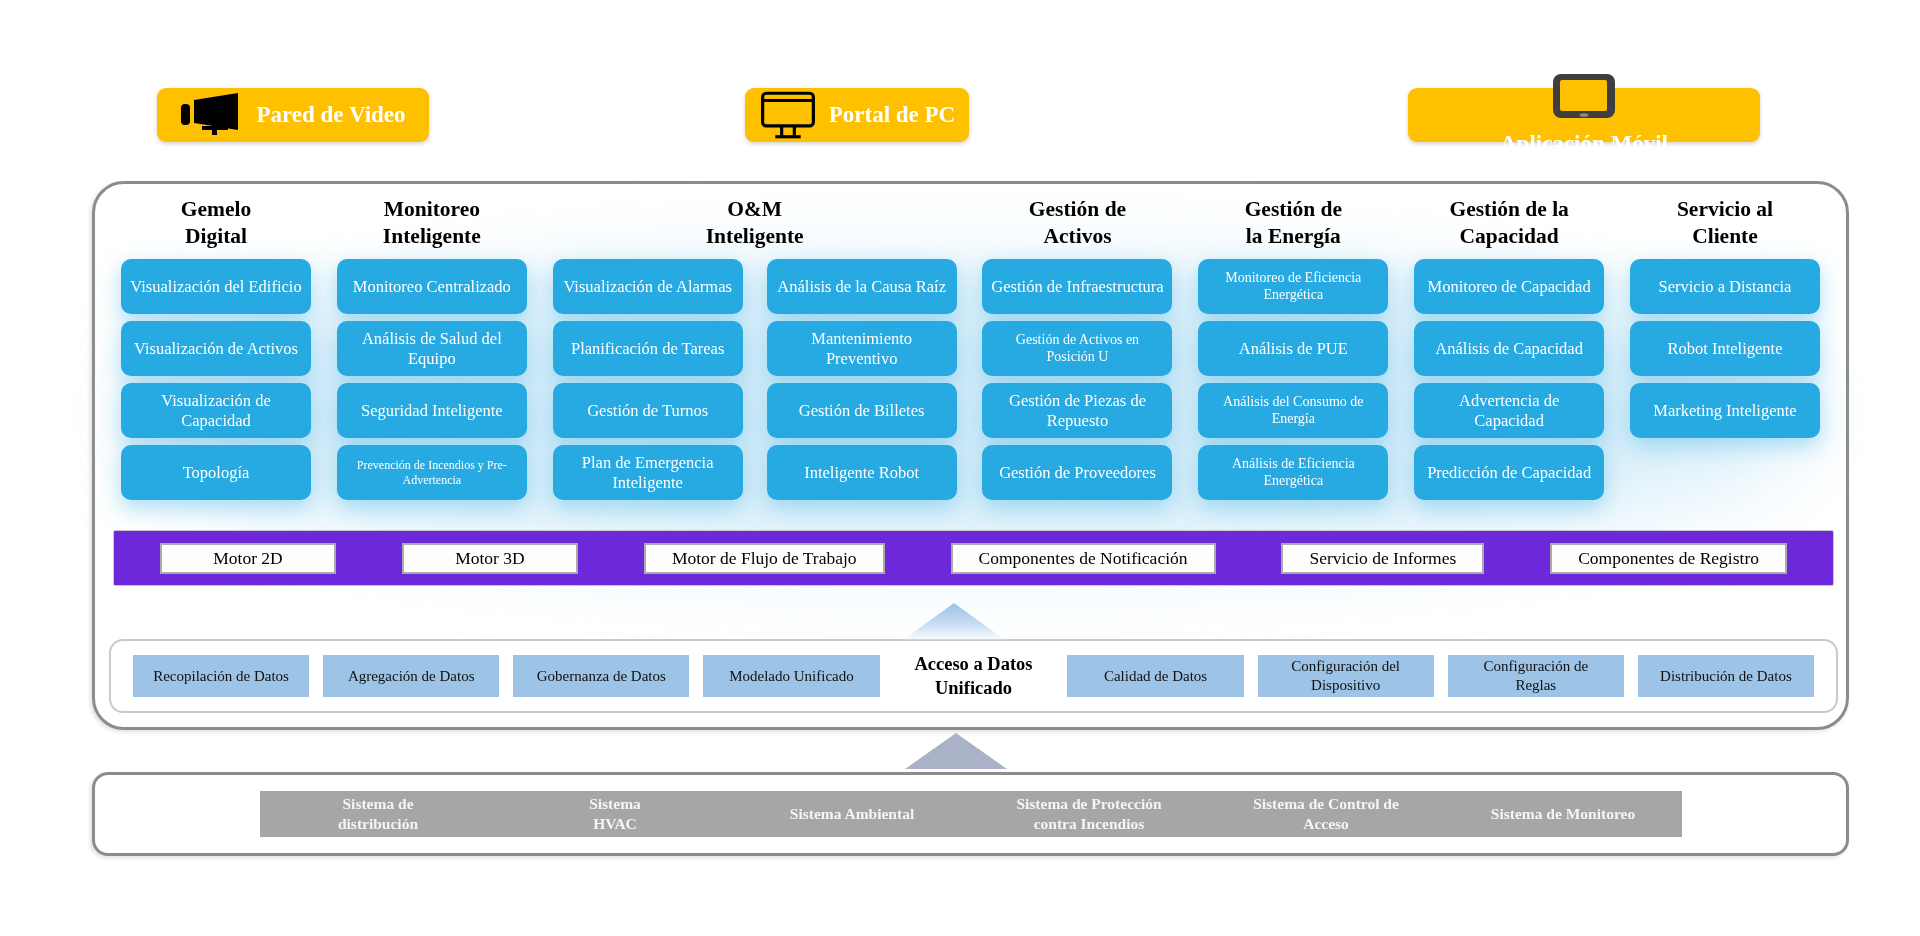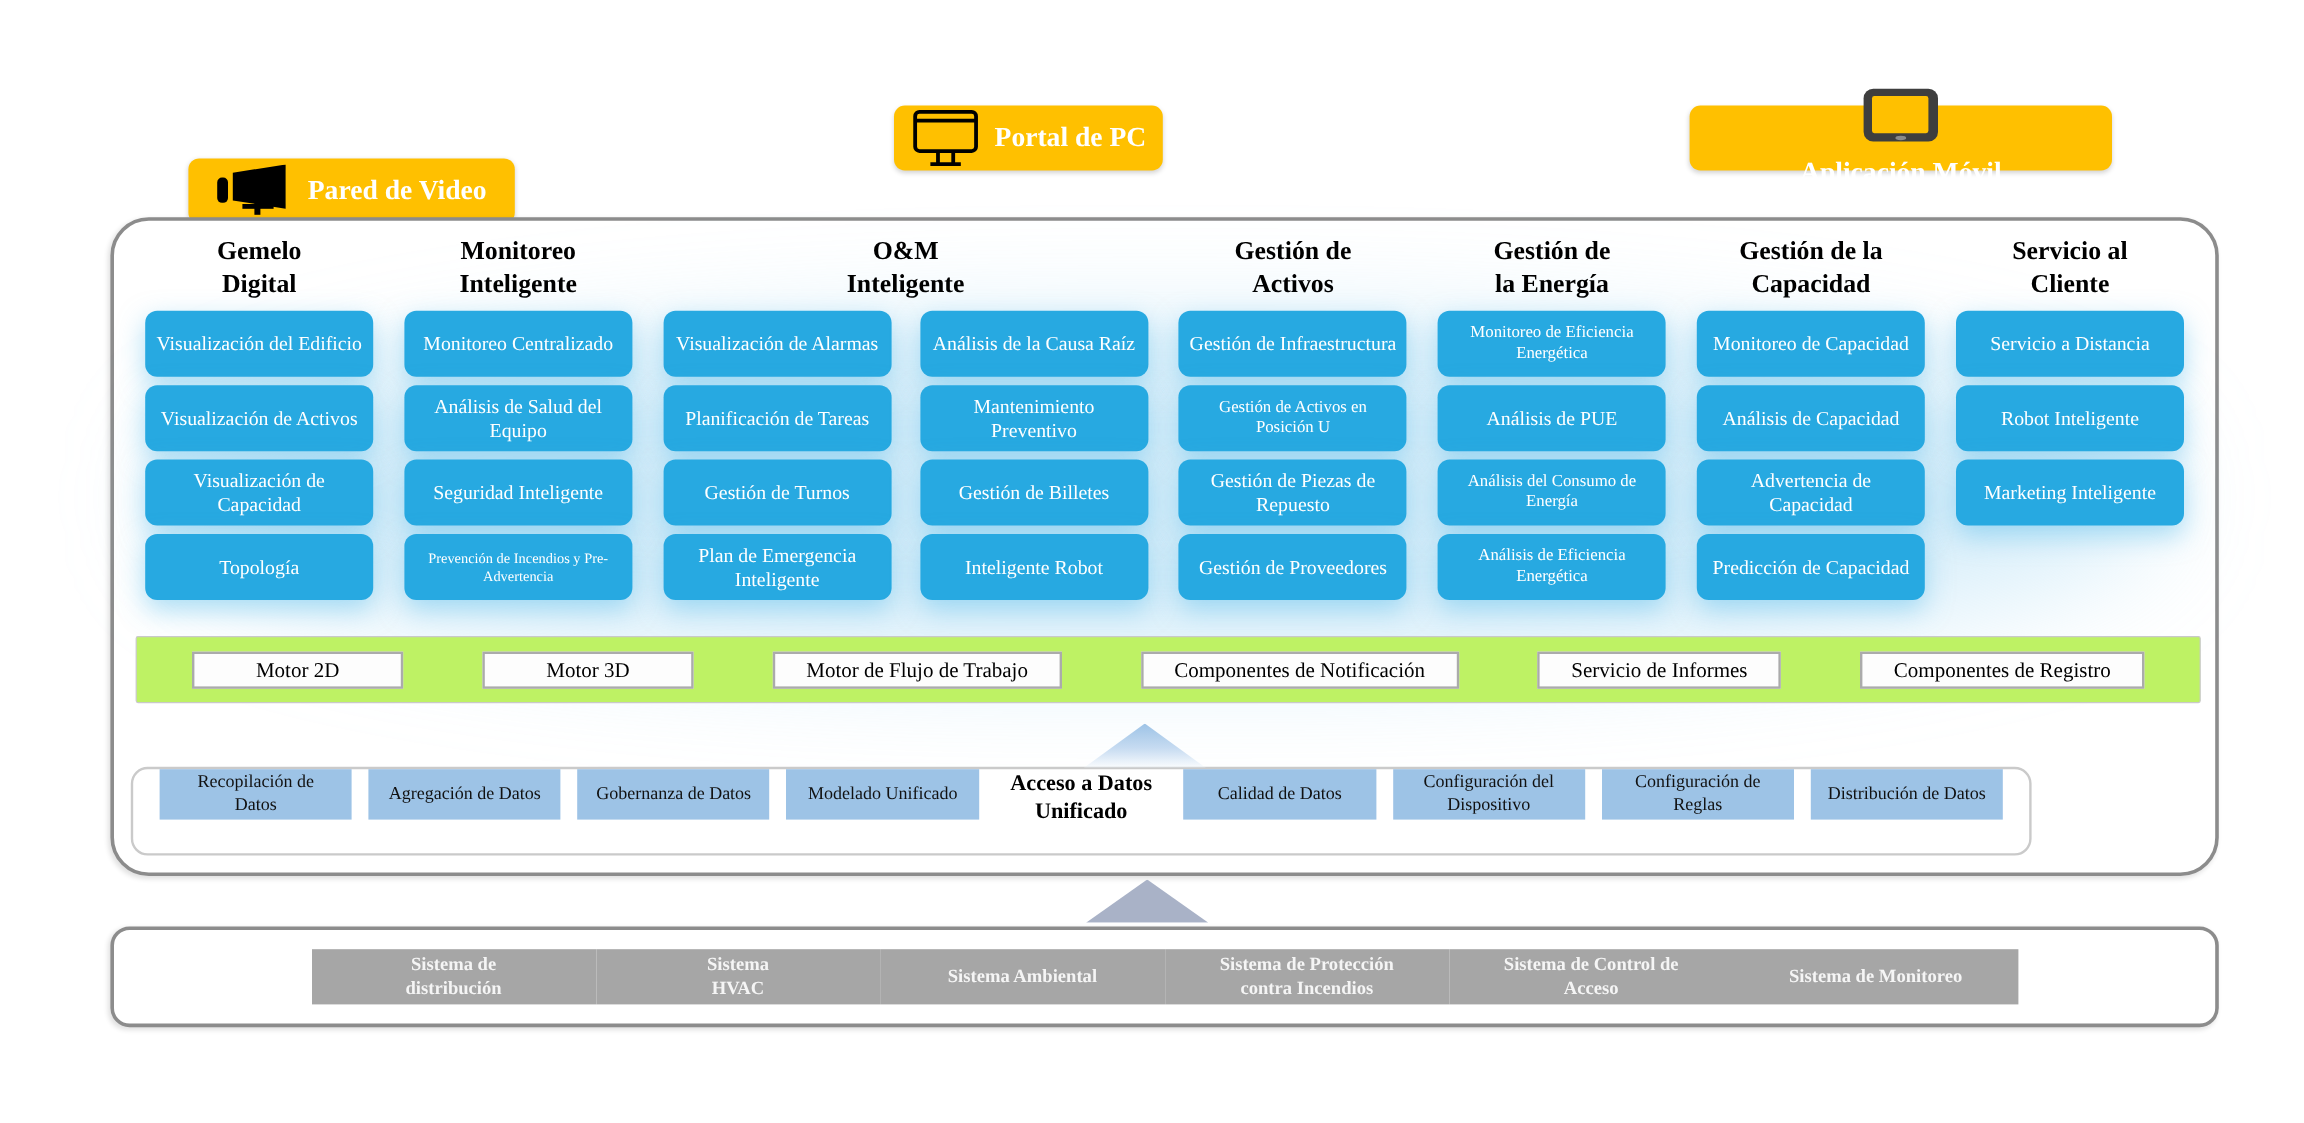--- a/index.html
+++ b/index.html
@@ -8,21 +8,21 @@
     background:#ffffff;
     font-family:"Liberation Serif","DejaVu Serif",serif;
   }
   
   .access-btn{
     position:absolute;top:88px;height:54px;border-radius:9px;
     background:#FFC000;color:#fff;font-weight:bold;font-size:23px;
     display:flex;align-items:center;justify-content:center;gap:12px;
     box-shadow:0 2px 4px rgba(0,0,0,.18);
   }
-  #btn-video{left:157px;width:272px;margin-top:44px;}
+  #btn-video{left:157px;width:272px;}
   #btn-pc{left:745px;width:224px;text-align:center;}
   #btn-mobile{left:1408px;width:352px;flex-direction:column;}
   .access-btn svg{display:block;}
 
   
   .main-box{
     position:absolute;left:92px;top:181px;width:1757px;height:549px;
     box-sizing:border-box;border:3px solid #8C8C8C;border-radius:32px;
     background:#fff;box-shadow:-2px 2px 4px rgba(0,0,0,.12);
   }
@@ -49,21 +49,21 @@
     display:flex;align-items:center;justify-content:center;text-align:center;
     font-size:16.5px;line-height:1.2;padding:2px 8px;box-sizing:border-box;
     box-shadow:0 8px 22px rgba(90,190,235,.5);
   }
   .app-box.sm{font-size:14px;}
   .app-box.xs{font-size:12px;}
 
   
   .engine-bar{
     position:absolute;left:18px;top:346px;width:1721px;height:56px;
-    background:#bef264;border:1px solid #C9C9C9;border-radius:2px;
+    background:#6d28d9;border:1px solid #C9C9C9;border-radius:2px;
     display:flex;align-items:center;justify-content:space-between;
     padding:0 46px;box-sizing:border-box;z-index:1;
   }
   .engine-box{
     background:#FDFDFD;border:2px solid #ABABAB;color:#000;
     font-size:17.5px;padding:3px 26px;min-width:120px;text-align:center;
     white-space:nowrap;
   }
 
   
@@ -71,23 +71,23 @@
   .arrow-data{
     left:808px;top:419px;width:102px;height:37px;z-index:2;
     background:linear-gradient(180deg,#9DC3E6 0%,#C6DBF1 55%,rgba(240,246,252,.2) 100%);
   }
   .arrow-systems{
     left:905px;top:733px;width:102px;height:36px;background:#A9B2C7;
   }
 
   
   .data-row{
-    position:absolute;left:14px;top:455px;width:1584px;height:74px;
+    position:absolute;left:14px;top:455px;width:1729px;height:74px;
     box-sizing:border-box;border:2px solid #CACACA;border-radius:14px;
-    background:#fff;display:flex;align-items:flex-start;justify-content:space-between;
+    background:#fff;display:flex;align-items:center;justify-content:space-between;
     gap:14px;padding:0 22px;z-index:1;
   }
   .data-box{
     flex:1;height:42px;background:#9DC3E6;color:#111;
     display:flex;align-items:center;justify-content:center;text-align:center;
     font-size:15px;line-height:1.25;padding:0 14px;box-sizing:border-box;
   }
   .data-title{
     flex:1.08;font-weight:bold;font-size:18.5px;line-height:1.3;
     text-align:center;color:#000;

